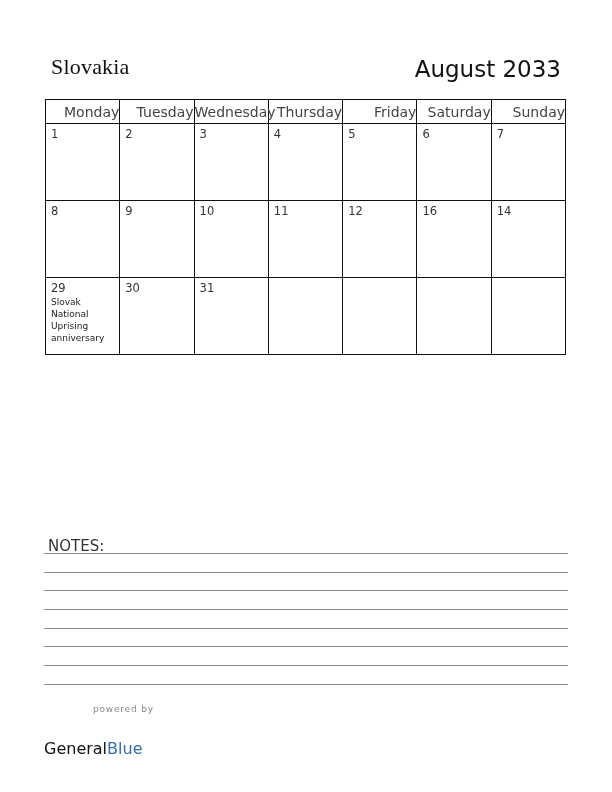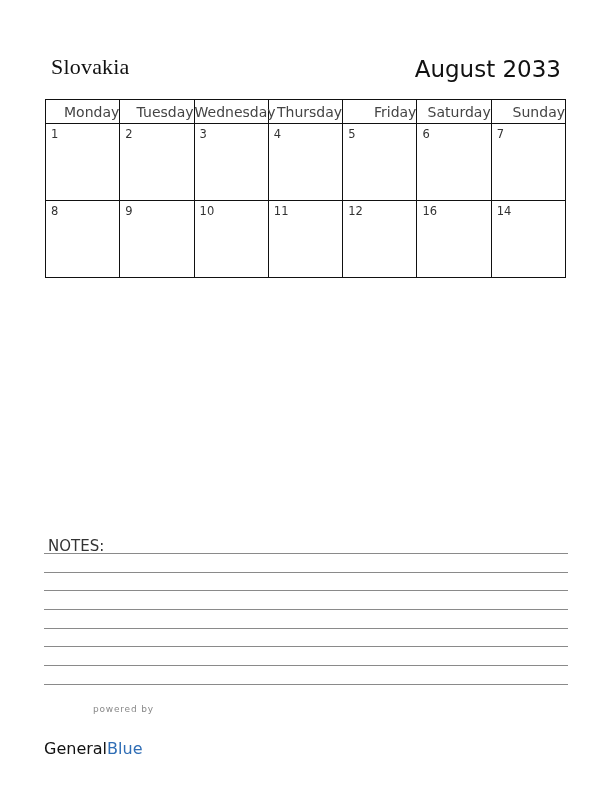--- a/index.html
+++ b/index.html
@@ -76,20 +76,44 @@
         <td>
           <span class="daynum">12</span>
         </td>
         <td>
           <span class="daynum">16</span>
         </td>
         <td>
           <span class="daynum">14</span>
         </td>
       </tr>
+      <tr>
+        <td>
+          <span class="daynum">29</span>
+          <span class="holiday">Slovak National Uprising anniversary</span>
+        </td>
+        <td>
+          <span class="daynum">30</span>
+        </td>
+        <td>
+          <span class="daynum">31</span>
+        </td>
+        <td>
+          <span class="daynum"></span>
+        </td>
+        <td>
+          <span class="daynum"></span>
+        </td>
+        <td>
+          <span class="daynum"></span>
+        </td>
+        <td>
+          <span class="daynum"></span>
+        </td>
+      </tr>
     </tbody>
 </table>
 
 <div class="notes-label">NOTES:</div>
 <div id="notes-lines">
     <div class="note-line" style="top: 553px;"></div>
     <div class="note-line" style="top: 572px;"></div>
     <div class="note-line" style="top: 590px;"></div>
     <div class="note-line" style="top: 609px;"></div>
     <div class="note-line" style="top: 628px;"></div>

